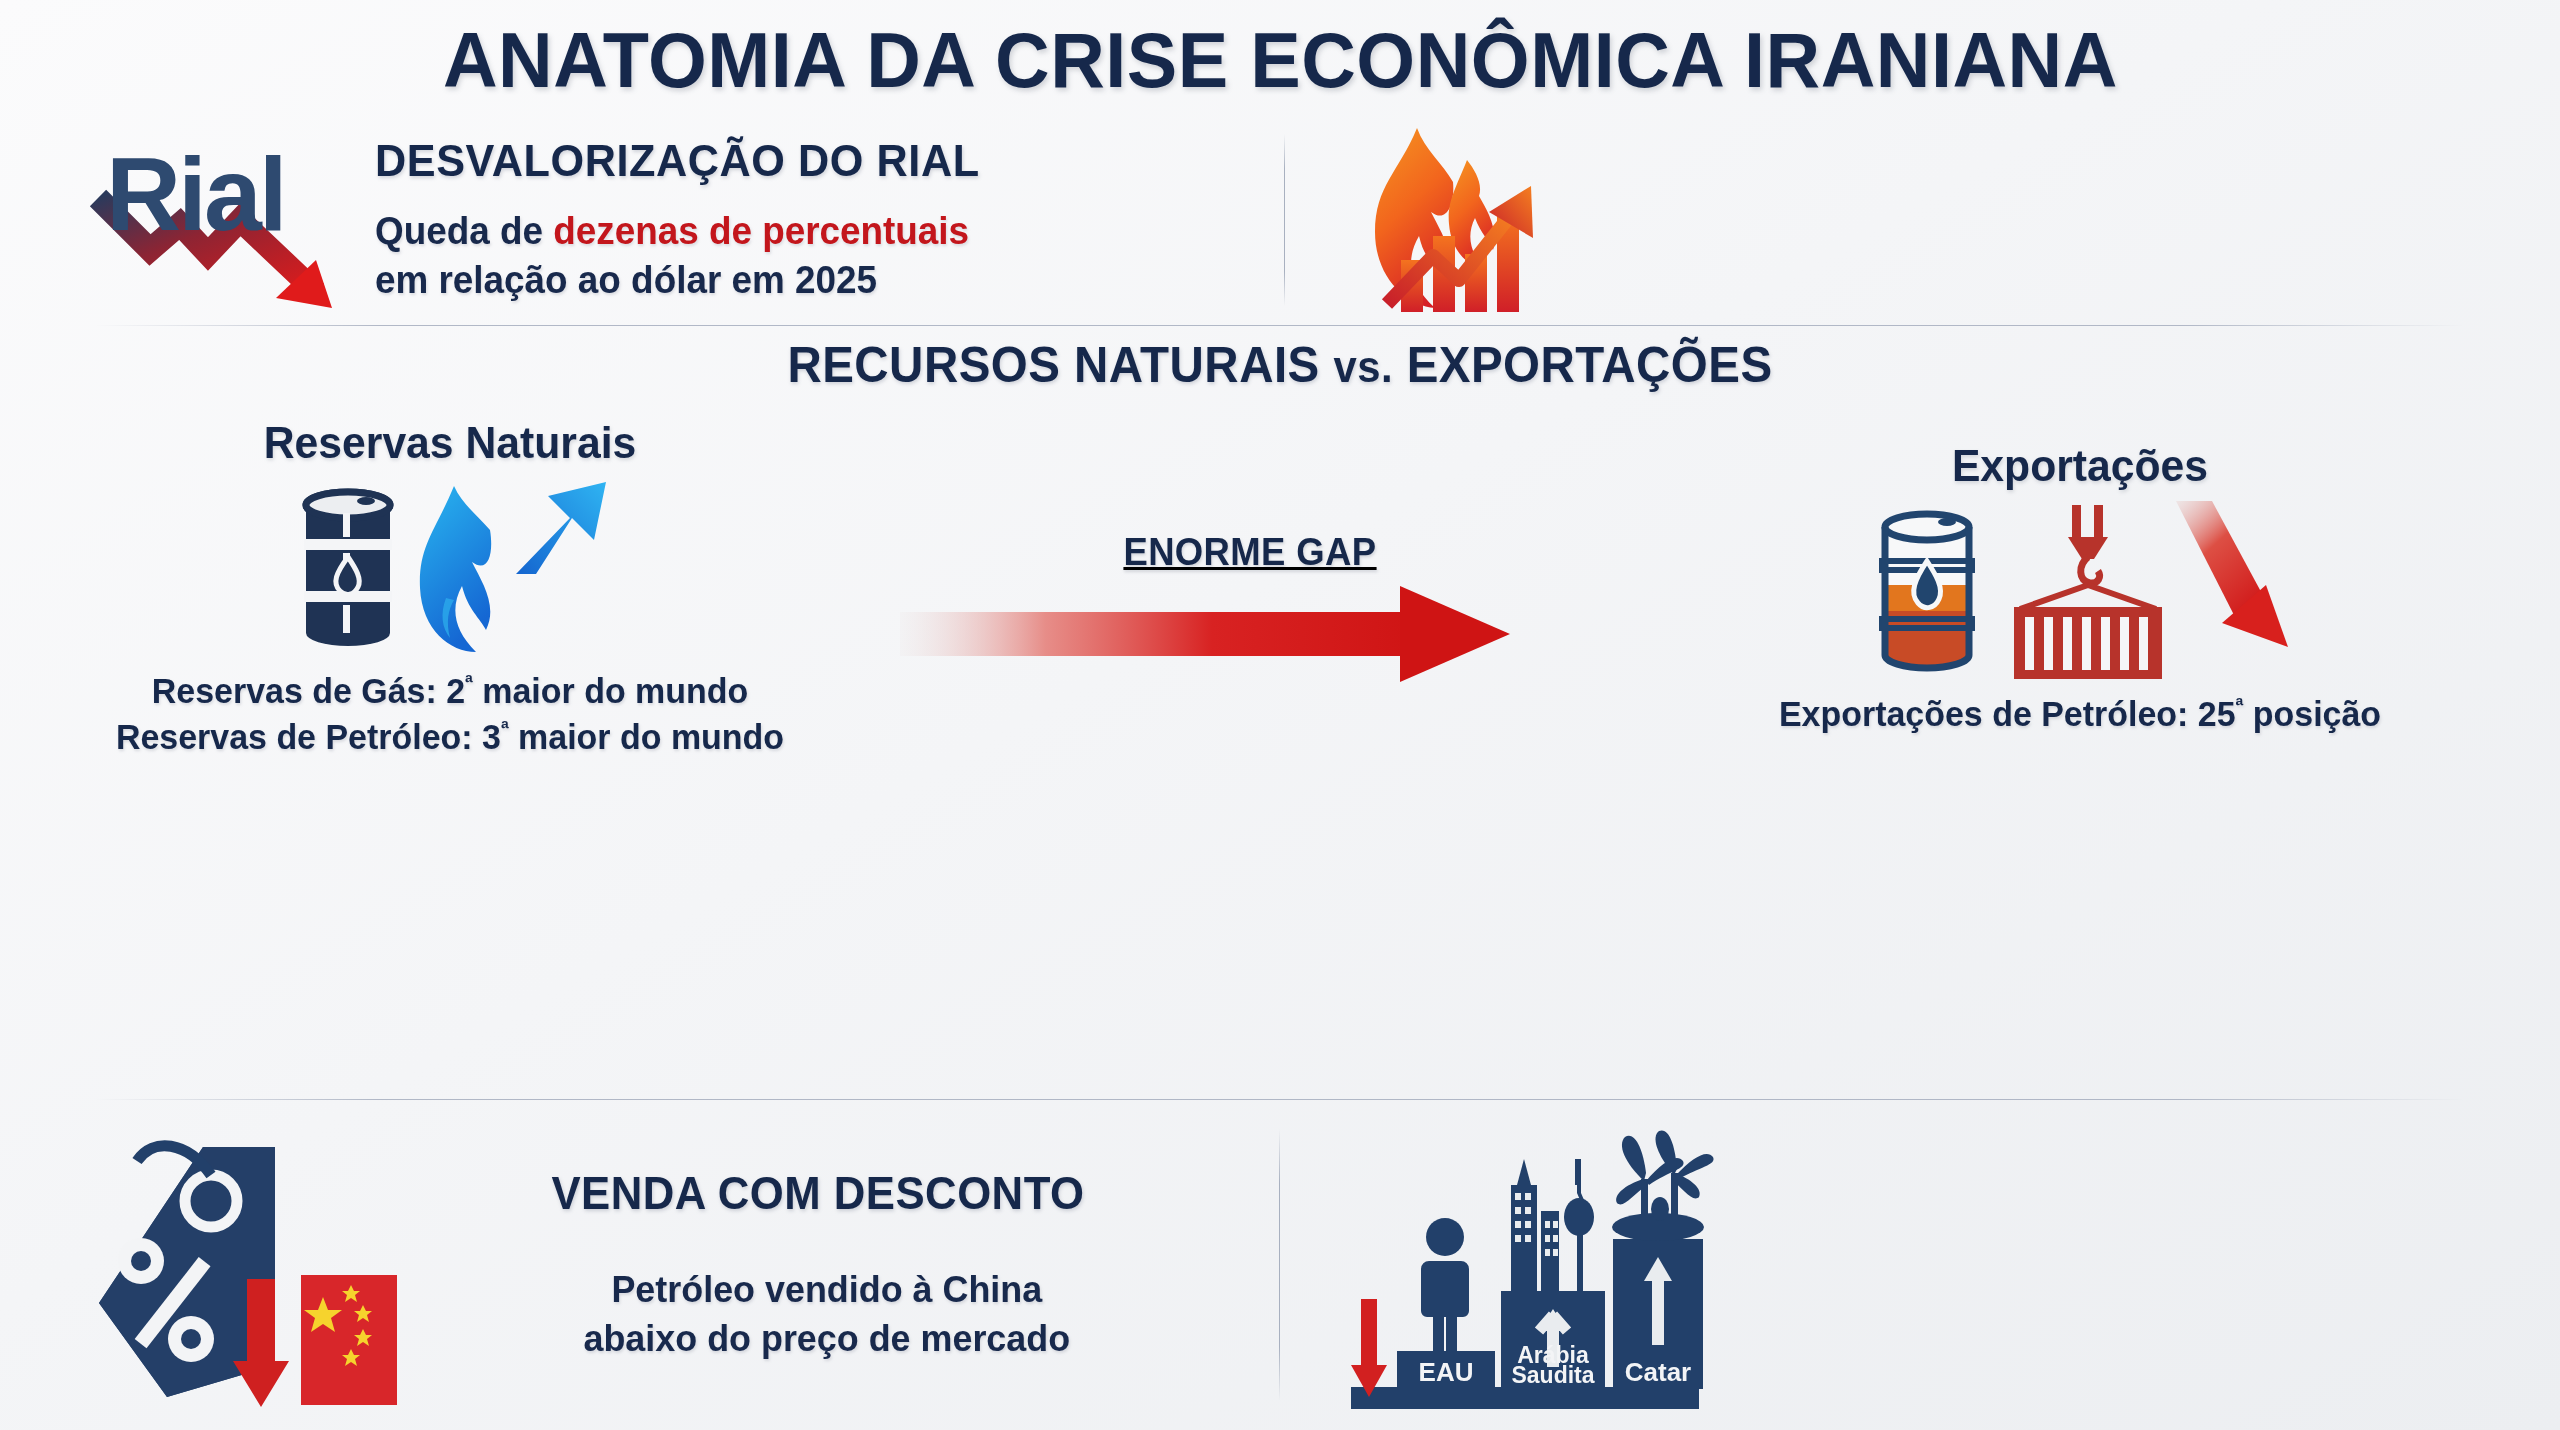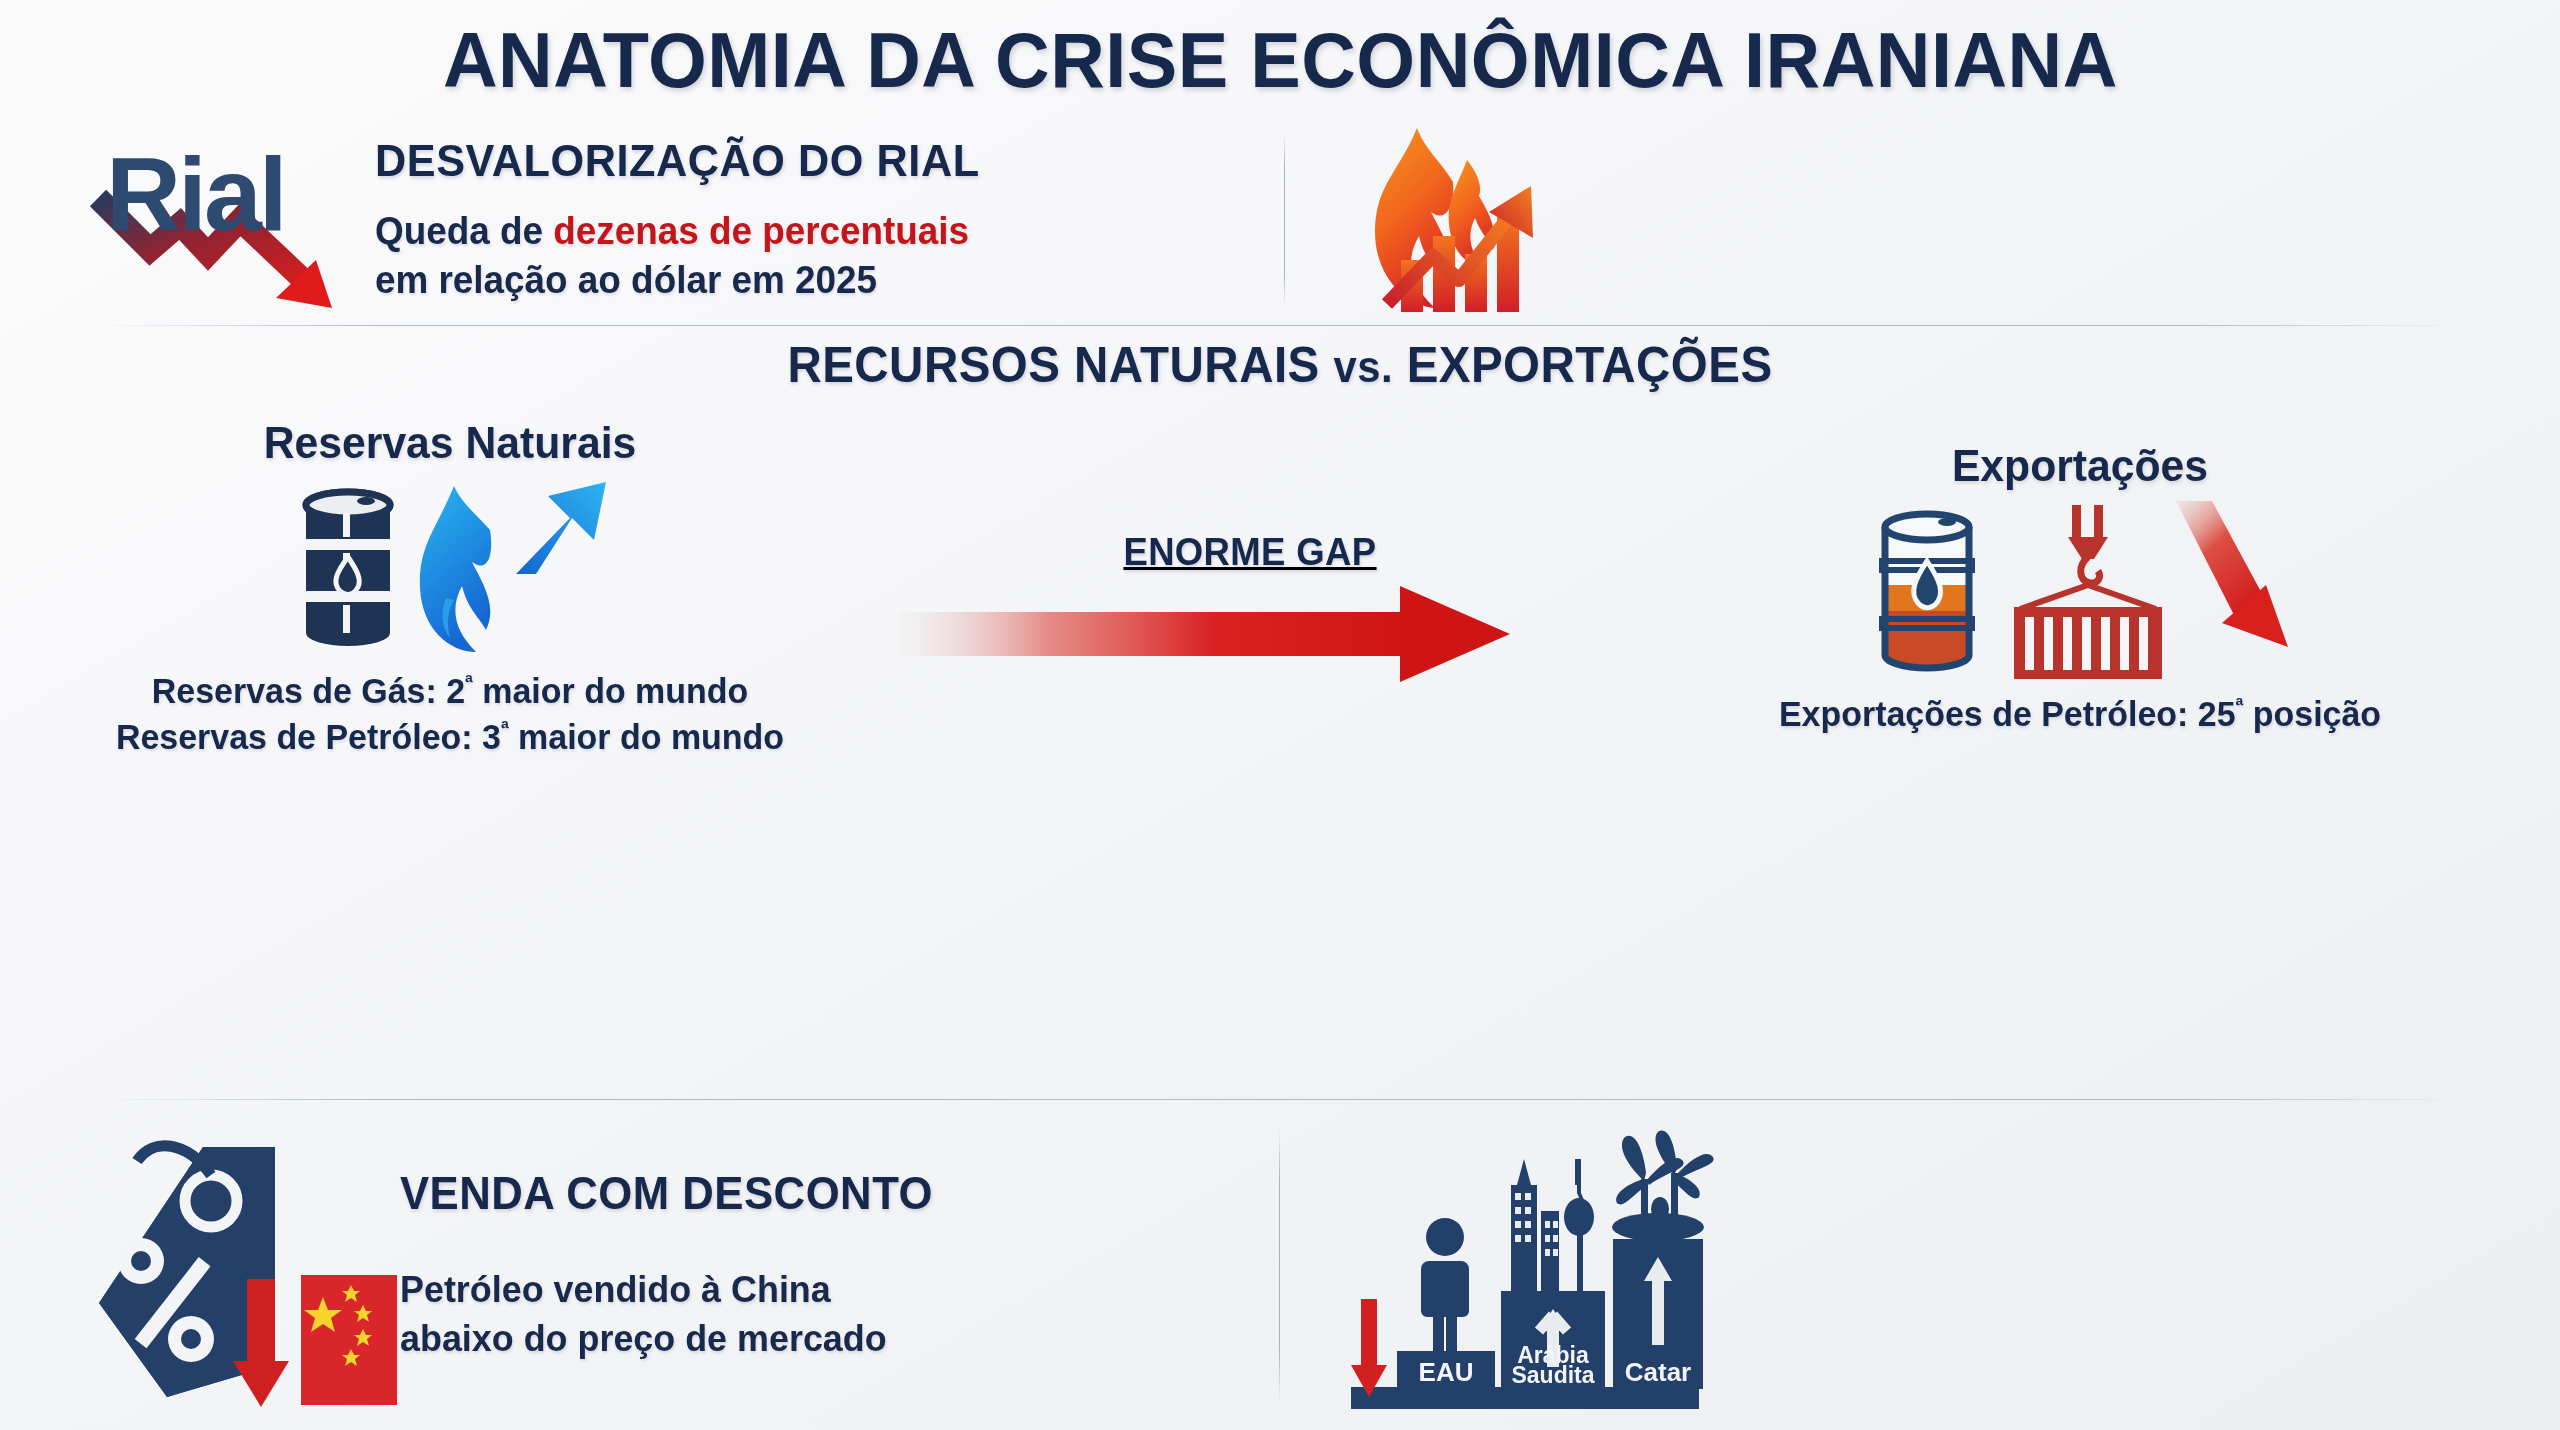--- a/index.html
+++ b/index.html
@@ -169,21 +169,21 @@
   }
 
   
   .row3 {
     flex: 0 0 auto;
     height: 330px;
     display: flex;
     align-items: center;
     position: relative;
   }
-  .cell-bl { width: 1280px; padding-left: 70px; }
+  .cell-bl { width: 1280px; padding-left: 70px; text-align: center; }
   .cell-br { width: 1280px; padding-left: 35px; }
 
   .bl-head {
     font-size: 46px;
     font-weight: 700;
     color: #16284b;
     letter-spacing: 0.5px;
     text-shadow: 1px 2px 4px rgba(125,132,148,0.32);
     transform: scaleX(0.95);
     transform-origin: left center;

